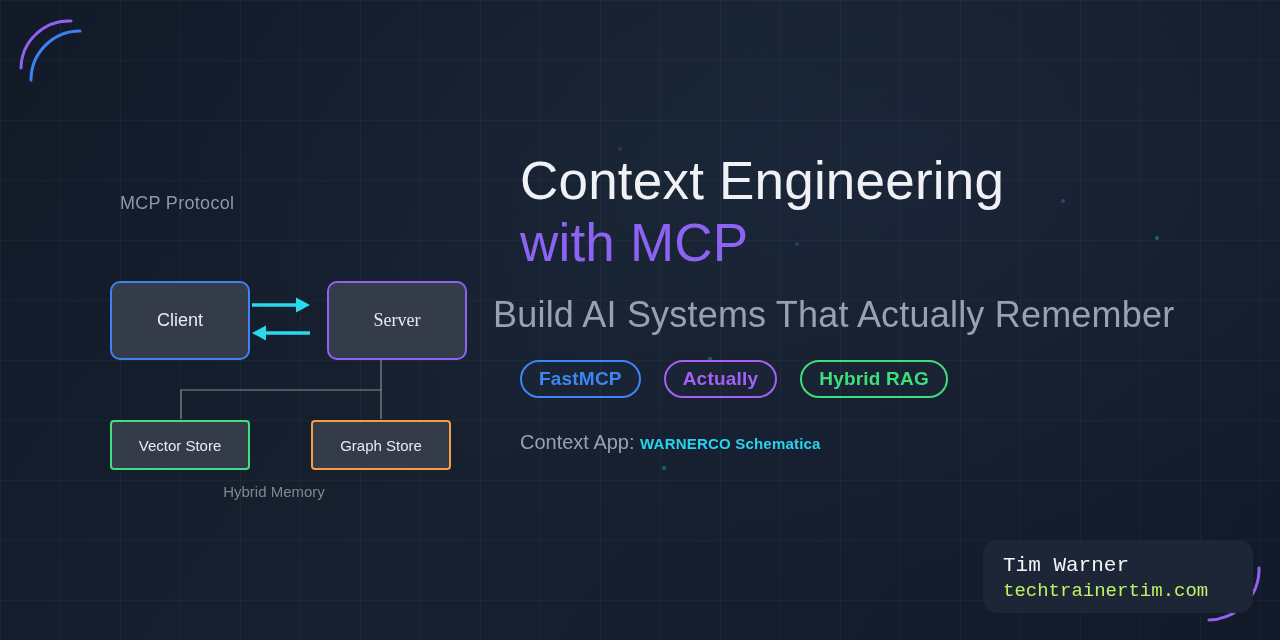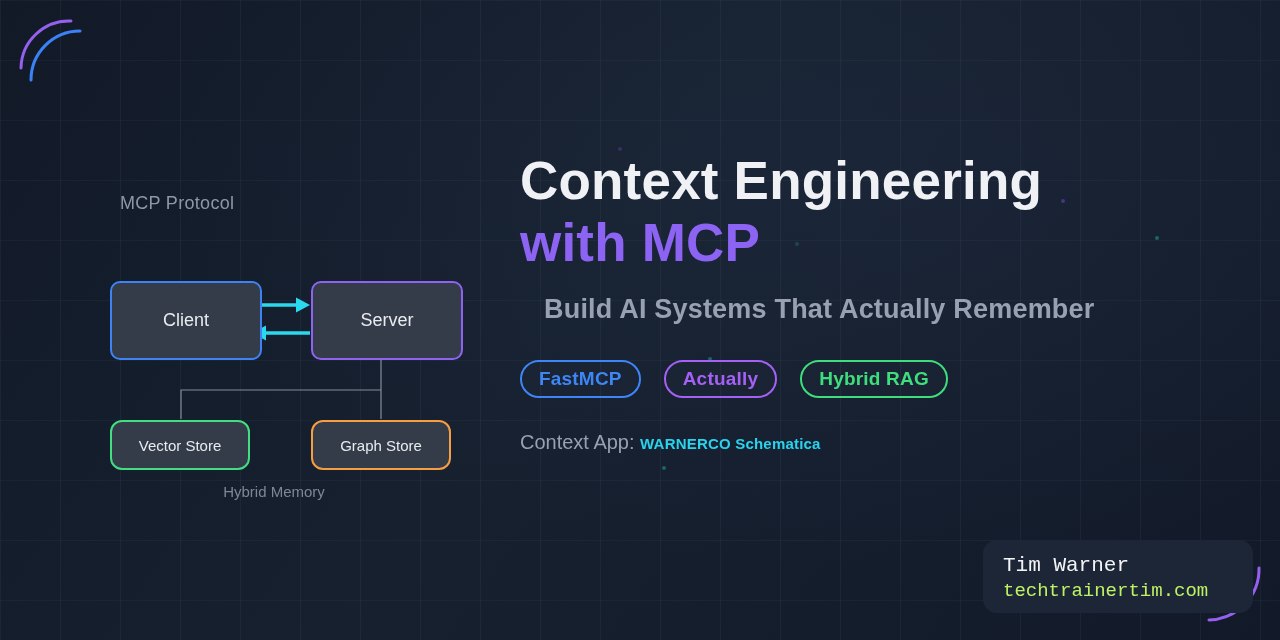--- a/index.html
+++ b/index.html
@@ -30,44 +30,44 @@
   .diagram-label {
     position: absolute; left: 120px; top: 193px;
     font-size: 18px; color: #8e97a6; letter-spacing: .3px;
   }
   .node {
     position: absolute;
     background: #343b49;
     display: flex; align-items: center; justify-content: center;
     color: #e9ebef;
   }
-  .node-top { width: 152px; height: 79px; border-radius: 10px; border: 2.5px solid; font-size: 18px; }
-  .node-bottom { width: 140px; height: 50px; border-radius: 12px; border: 2.5px solid; font-size: 15px; }
+  .node-top { width: 140px; height: 79px; border-radius: 10px; border: 2.5px solid; font-size: 18px; }
+  .node-bottom { width: 140px; height: 50px; border-radius: 4px; border: 2.5px solid; font-size: 15px; }
   .node-client { left: 110px; top: 281px; border-color: #3e82f4; }
-  .node-server { left: 311px; top: 281px; border-color: #8f63f2; }
+  .node-server { left: 327px; top: 281px; border-color: #8f63f2; font-family: Liberation Serif, serif; }
   .node-vector { left: 110px; top: 420px; border-color: #42de81; }
   .node-graph  { left: 311px; top: 420px; border-color: #f59e42; }
 
   .diagram-caption {
     position: absolute; left: 174px; top: 483px; width: 200px;
     text-align: center; font-size: 15px; color: #7e8794;
   }
 
   svg.layer { position: absolute; inset: 0; pointer-events: none; }
 
   
   .hero-title {
     position: absolute; left: 520px; top: 150px;
-    font-size: 53px; line-height: 62px; font-weight: 700;
+    font-size: 53px; line-height: 62px; font-weight: 400;
     color: #eff1f5; letter-spacing: .2px;
   }
   .hero-title .line2 { color: #8c63f2; }
   .hero-subtitle {
-    position: absolute; left: 544px; top: 294px;
-    font-size: 27px; font-weight: 700; color: #98a1b0; letter-spacing: .2px;
+    position: absolute; left: 493px; top: 294px;
+    font-size: 36px; font-weight: 400; color: #98a1b0; letter-spacing: .2px;
   }
   .badge-row {
     position: absolute; left: 520px; top: 360px;
     display: flex; gap: 23px; 
   }
   .badge {
     border: 2px solid; border-radius: 999px;
     padding: 6px 17px;
     font-size: 19px; font-weight: bold; letter-spacing: .2px;
     background: rgba(255,255,255,0.01);

